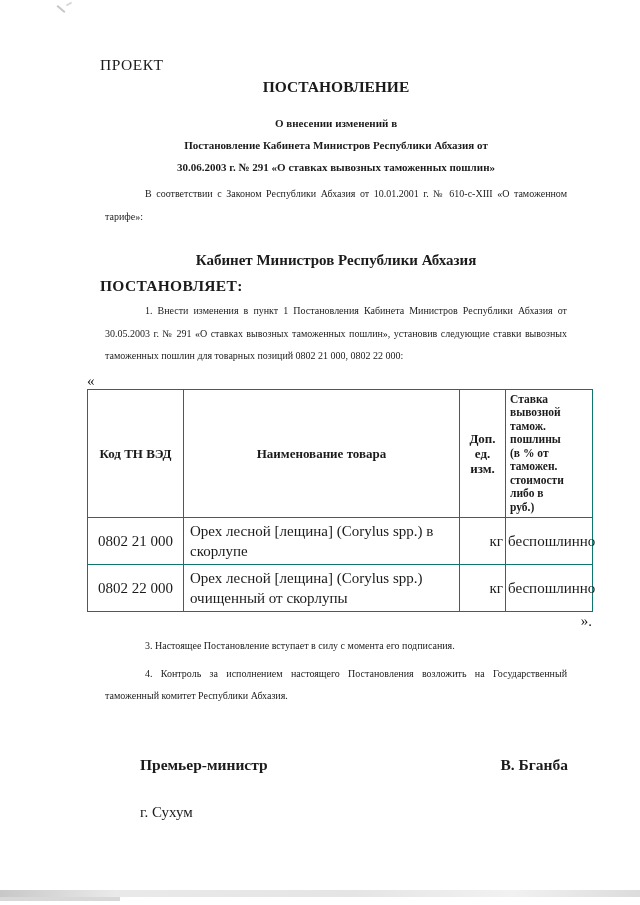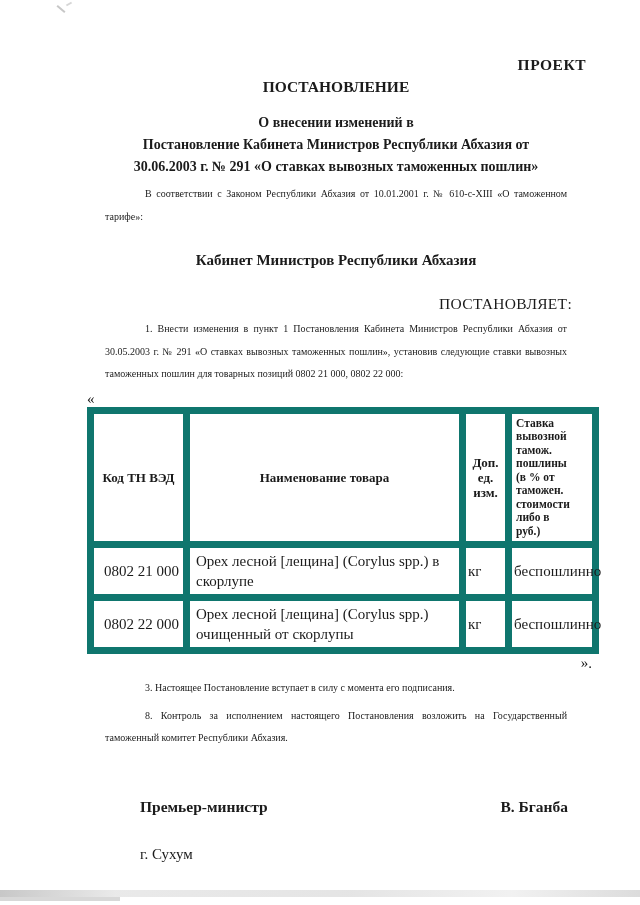--- a/index.html
+++ b/index.html
@@ -9,74 +9,74 @@
     font-family:"Liberation Serif","DejaVu Serif",serif;
     color:#1b1b1b;
     position:relative;
     overflow:hidden;
   }
   .page{
     padding:56px 68px 0 100px;
     box-sizing:border-box;
   }
   .project{
-    text-align:right;
-    font-weight:bold;
+    text-align:left;
+    font-weight:normal;
     font-size:15.5px;
     letter-spacing:.5px;
     margin-right:-14px;
   }
   .doc-type{
     text-align:center;
     font-weight:bold;
     font-size:15.5px;
     margin-top:4px;
   }
   .subtitle{
     text-align:center;
     font-weight:bold;
-    font-size:14px;
+    font-size:11px;
     line-height:22px;
     margin-top:16px;
   }
   p.para{
     font-size:10px;
     line-height:22.5px;
     text-align:justify;
     text-indent:40px;
     margin:5px;
   }
   .intro{margin-top:24px;}
   .cabinet{
     text-align:center;
     font-weight:bold;
     font-size:15px;
     margin-top:24px;
   }
   .resolves{
-    text-align:right;
-    font-weight:normal;
-    font-size:15.5px;
-    margin-top:26px;
+    text-align:left;
+    font-weight:bold;
+    font-size:15.5px;
+    margin-top:8px;
     letter-spacing:.3px;
   }
   .point1{margin-top:18px;}
   .open-quote{
     font-size:15px;
     line-height:16px;
     margin-left:-13px;
   }
   .tariff-table{
     border-collapse:collapse;
     width:505px;
     margin-left:-13px;
     table-layout:fixed;
   }
   .tariff-table th,.tariff-table td{
-    border:7px solid #0f766e;
+    border:1px solid #0f766e;
     vertical-align:middle;
     box-sizing:border-box;
   }
   .tariff-table th{
     font-weight:bold;
     font-size:13px;
     line-height:15px;
     padding:12px 4px;
     white-space:pre-line;
   }
@@ -96,21 +96,21 @@
     text-align:left;
   }
   td.c-name{
     font-size:15px;
     line-height:20px;
     padding:3px 6px;
     text-align:left;
   }
   td.c-unit,td.c-rate{
     font-size:15px;
-    text-align:left;
+    text-align:right;
     padding:4px 2px;
   }
   .close-quote{
     text-align:right;
     font-size:15px;
     line-height:18px;
     margin-right:-20px;
   }
   .signature{
     display:flex;
@@ -202,21 +202,21 @@
         <td class="c-name">Орех лесной [лещина] (Corylus spp.) очищенный от скорлупы</td>
         <td class="c-unit">кг</td>
         <td class="c-rate">беспошлинно</td>
       </tr>
     </tbody>
   </table>
 
   <div class="close-quote">».</div>
 
   <p class="para">3. Настоящее Постановление вступает в силу с момента его подписания.</p>
-  <p class="para">8. Контроль за исполнением настоящего Постановления возложить на Государственный таможенный комитет Республики Абхазия.</p>
+  <p class="para">4. Контроль за исполнением настоящего Постановления возложить на Государственный таможенный комитет Республики Абхазия.</p>
 
   <div class="signature">
     <span>Премьер-министр</span>
     <span>В. Бганба</span>
   </div>
 
   <div class="footer">
     <div>г. Сухум</div>
 
   </div>

